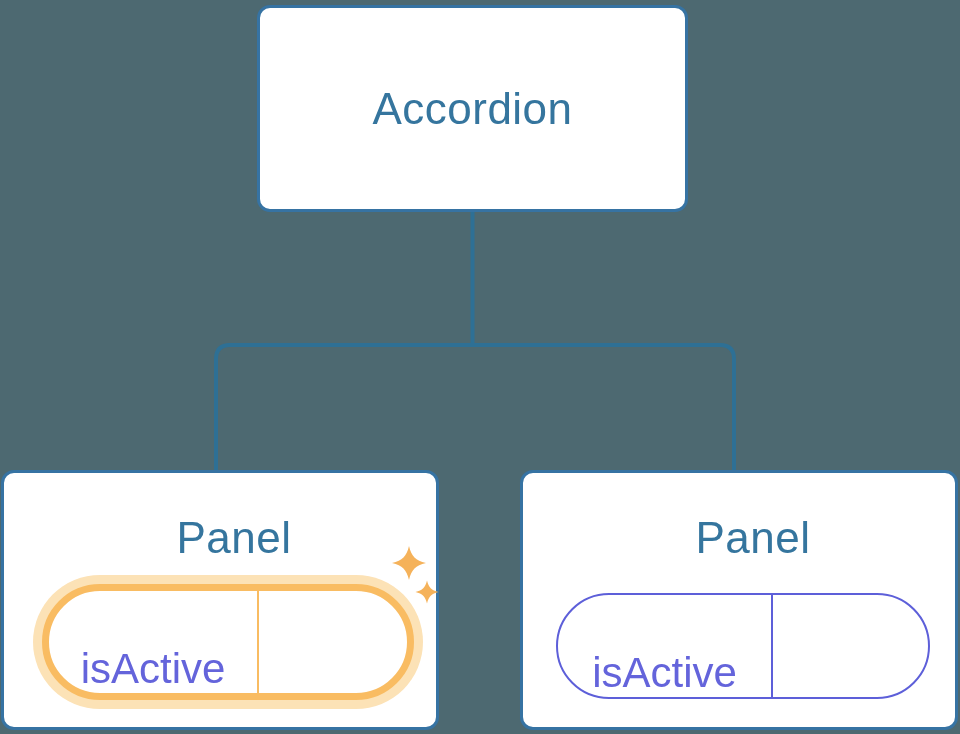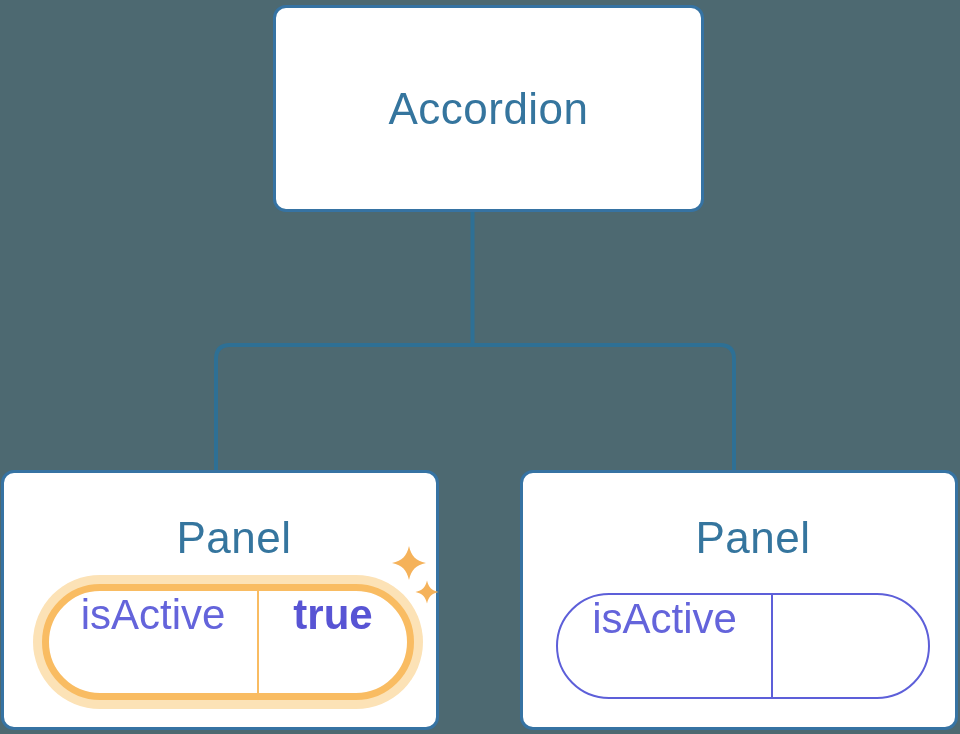--- a/index.html
+++ b/index.html
@@ -39,21 +39,20 @@
     border-radius: 13px;
   }
   .node-root {
     left: 257px;
     top: 5px;
     width: 431px;
     height: 207px;
     display: flex;
     align-items: center;
     justify-content: center;
-    margin-left: 16px;
   }
   .node-label {
     font-size: 44px;
     font-weight: 500;
     color: var(--node_text, #35759E);
     letter-spacing: 0.5px;
   }
   .panel {
     top: 470px;
     width: 438px;
@@ -72,21 +71,21 @@
     color: var(--node_text, #35759E);
     letter-spacing: 0.5px;
     padding-left: 32px;
   }
   .pill {
     position: absolute;
     box-sizing: border-box;
     background: #fff;
     border-radius: 999px;
     display: flex;
-    align-items: flex-start;
+    align-items: flex-end;
     overflow: hidden;
   }
   .pill-active {
     left: 38px;
     top: 111px;
     width: 372px;
     height: 116px;
     border: 7px solid var(--active_border, #F9BC62);
     box-shadow: 0 0 0 9px var(--active_glow, #FCE2B6);
   }
@@ -140,21 +139,20 @@
   <div class="node node-root">
     <span class="node-label">Accordion</span>
   </div>
 
   <div class="node panel panel-left">
     <div class="panel-title">Panel</div>
 
     <div class="pill pill-active">
       <div class="pill-seg key">isActive</div>
       <div class="pill-divider"></div>
-      <div class="pill-seg val">true</div>
     </div>
 
     <svg class="sparkles" viewBox="0 0 74 74" xmlns="http://www.w3.org/2000/svg" aria-hidden="true">
       <path transform="translate(33,28)" d="M0 -17 C 2.6 -6.4 6.4 -2.6 17 0 C 6.4 2.6 2.6 6.4 0 17 C -2.6 6.4 -6.4 2.6 -17 0 C -6.4 -2.6 -2.6 -6.4 0 -17 Z"></path>
       <path transform="translate(51,57) scale(0.68)" d="M0 -17 C 2.6 -6.4 6.4 -2.6 17 0 C 6.4 2.6 2.6 6.4 0 17 C -2.6 6.4 -6.4 2.6 -17 0 C -6.4 -2.6 -2.6 -6.4 0 -17 Z"></path>
     </svg>
   </div>
 
   <div class="node panel panel-right">
     <div class="panel-title">Panel</div>

